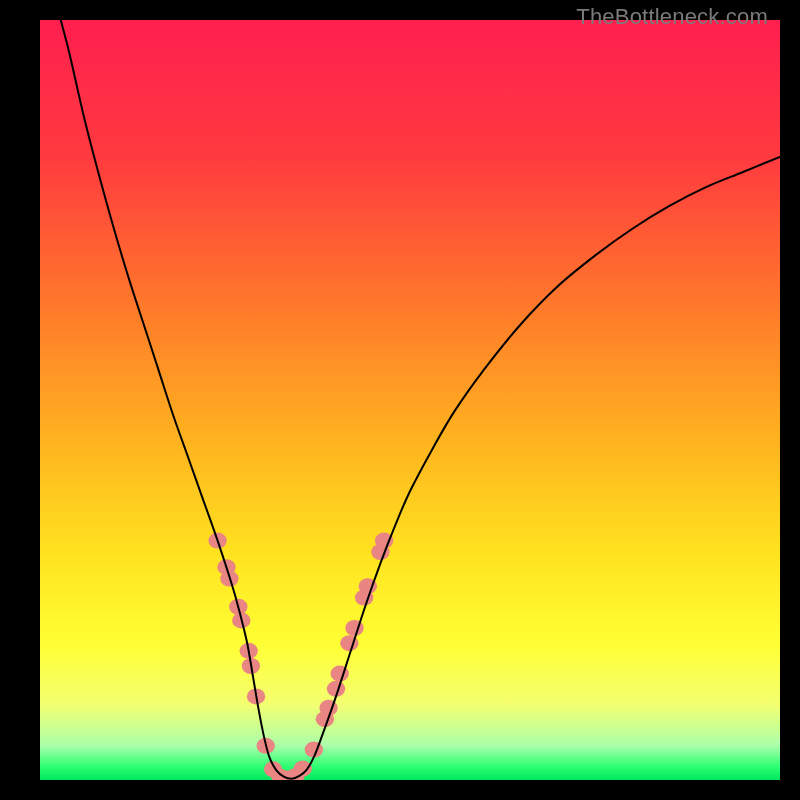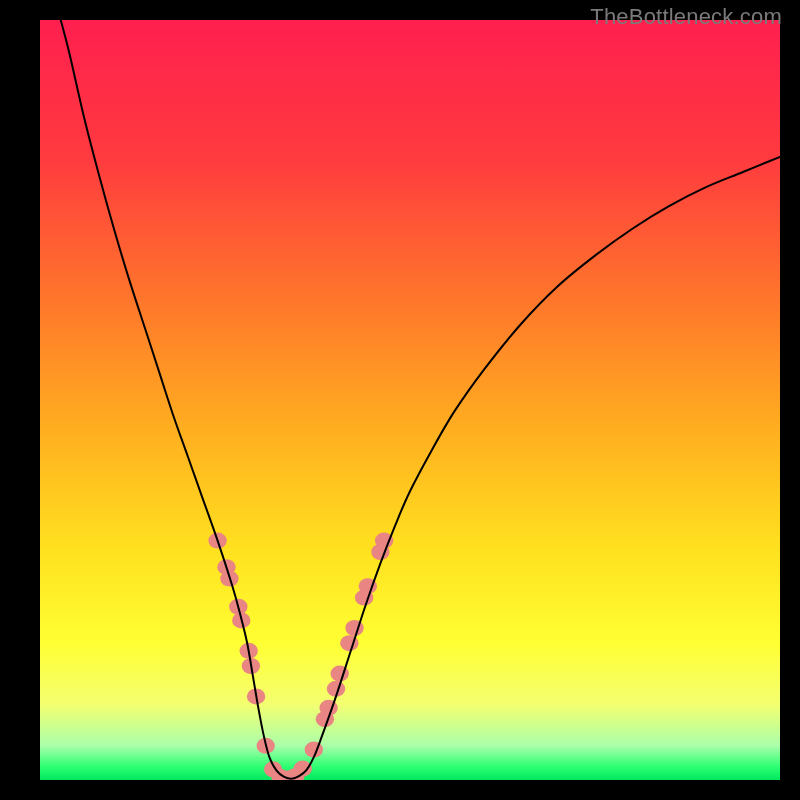--- a/index.html
+++ b/index.html
@@ -20,21 +20,21 @@
   .plot {
     position: absolute;
     left: 40px;
     top: 20px;
     width: 740px;
     height: 760px;
   }
   .watermark {
     position: absolute;
     top: 4px;
-    right: 18px;
+    right: 32px;
     color: #7a7a7a;
     font-size: 22px;
     letter-spacing: 0.2px;
     z-index: 20;
   }
 </style>
 </head>
 <body>
 
 <div class="frame">

